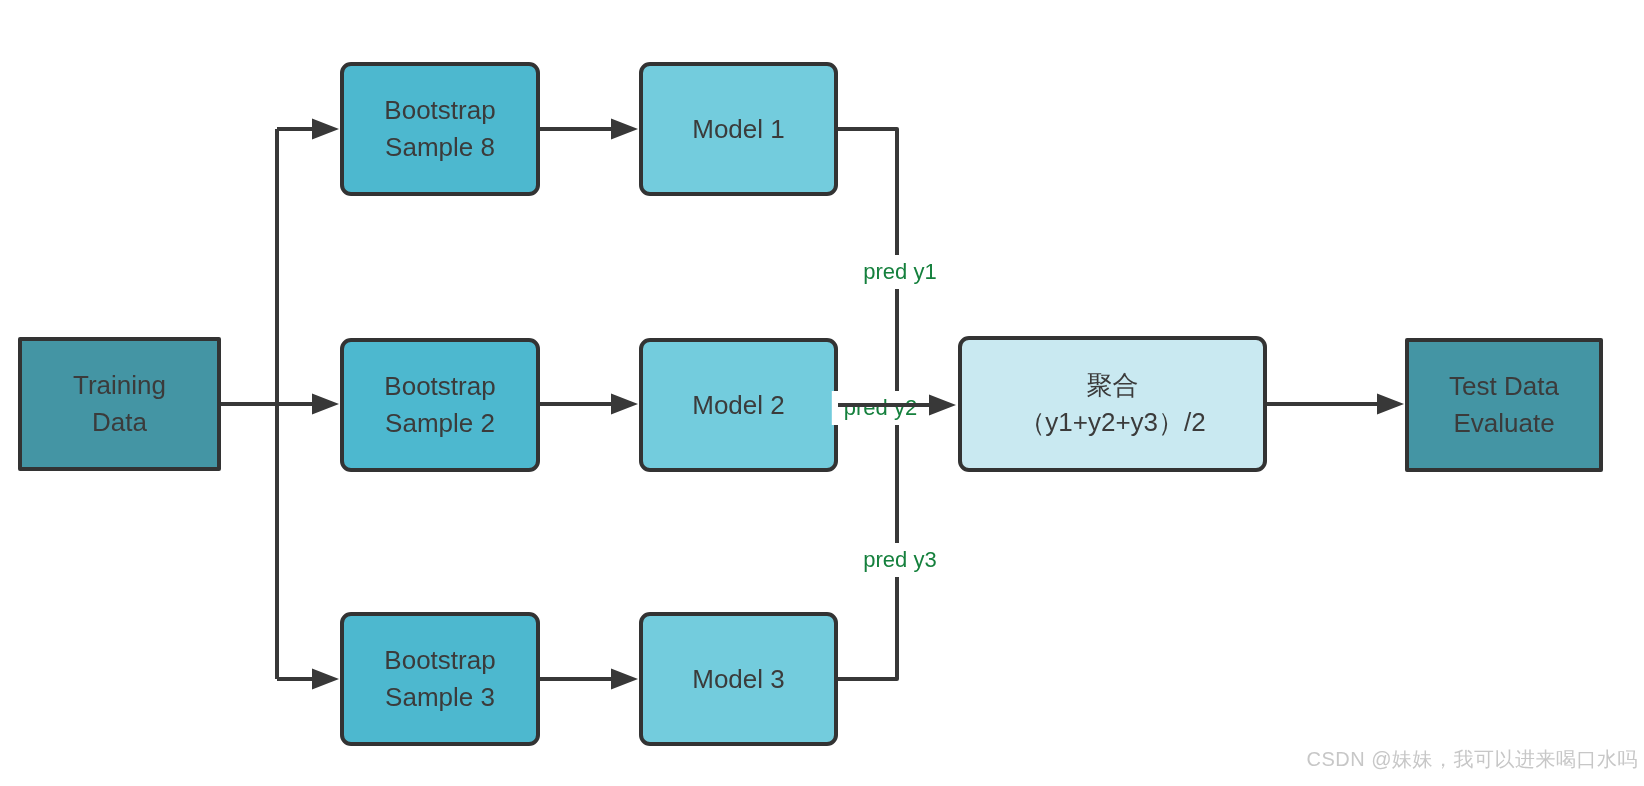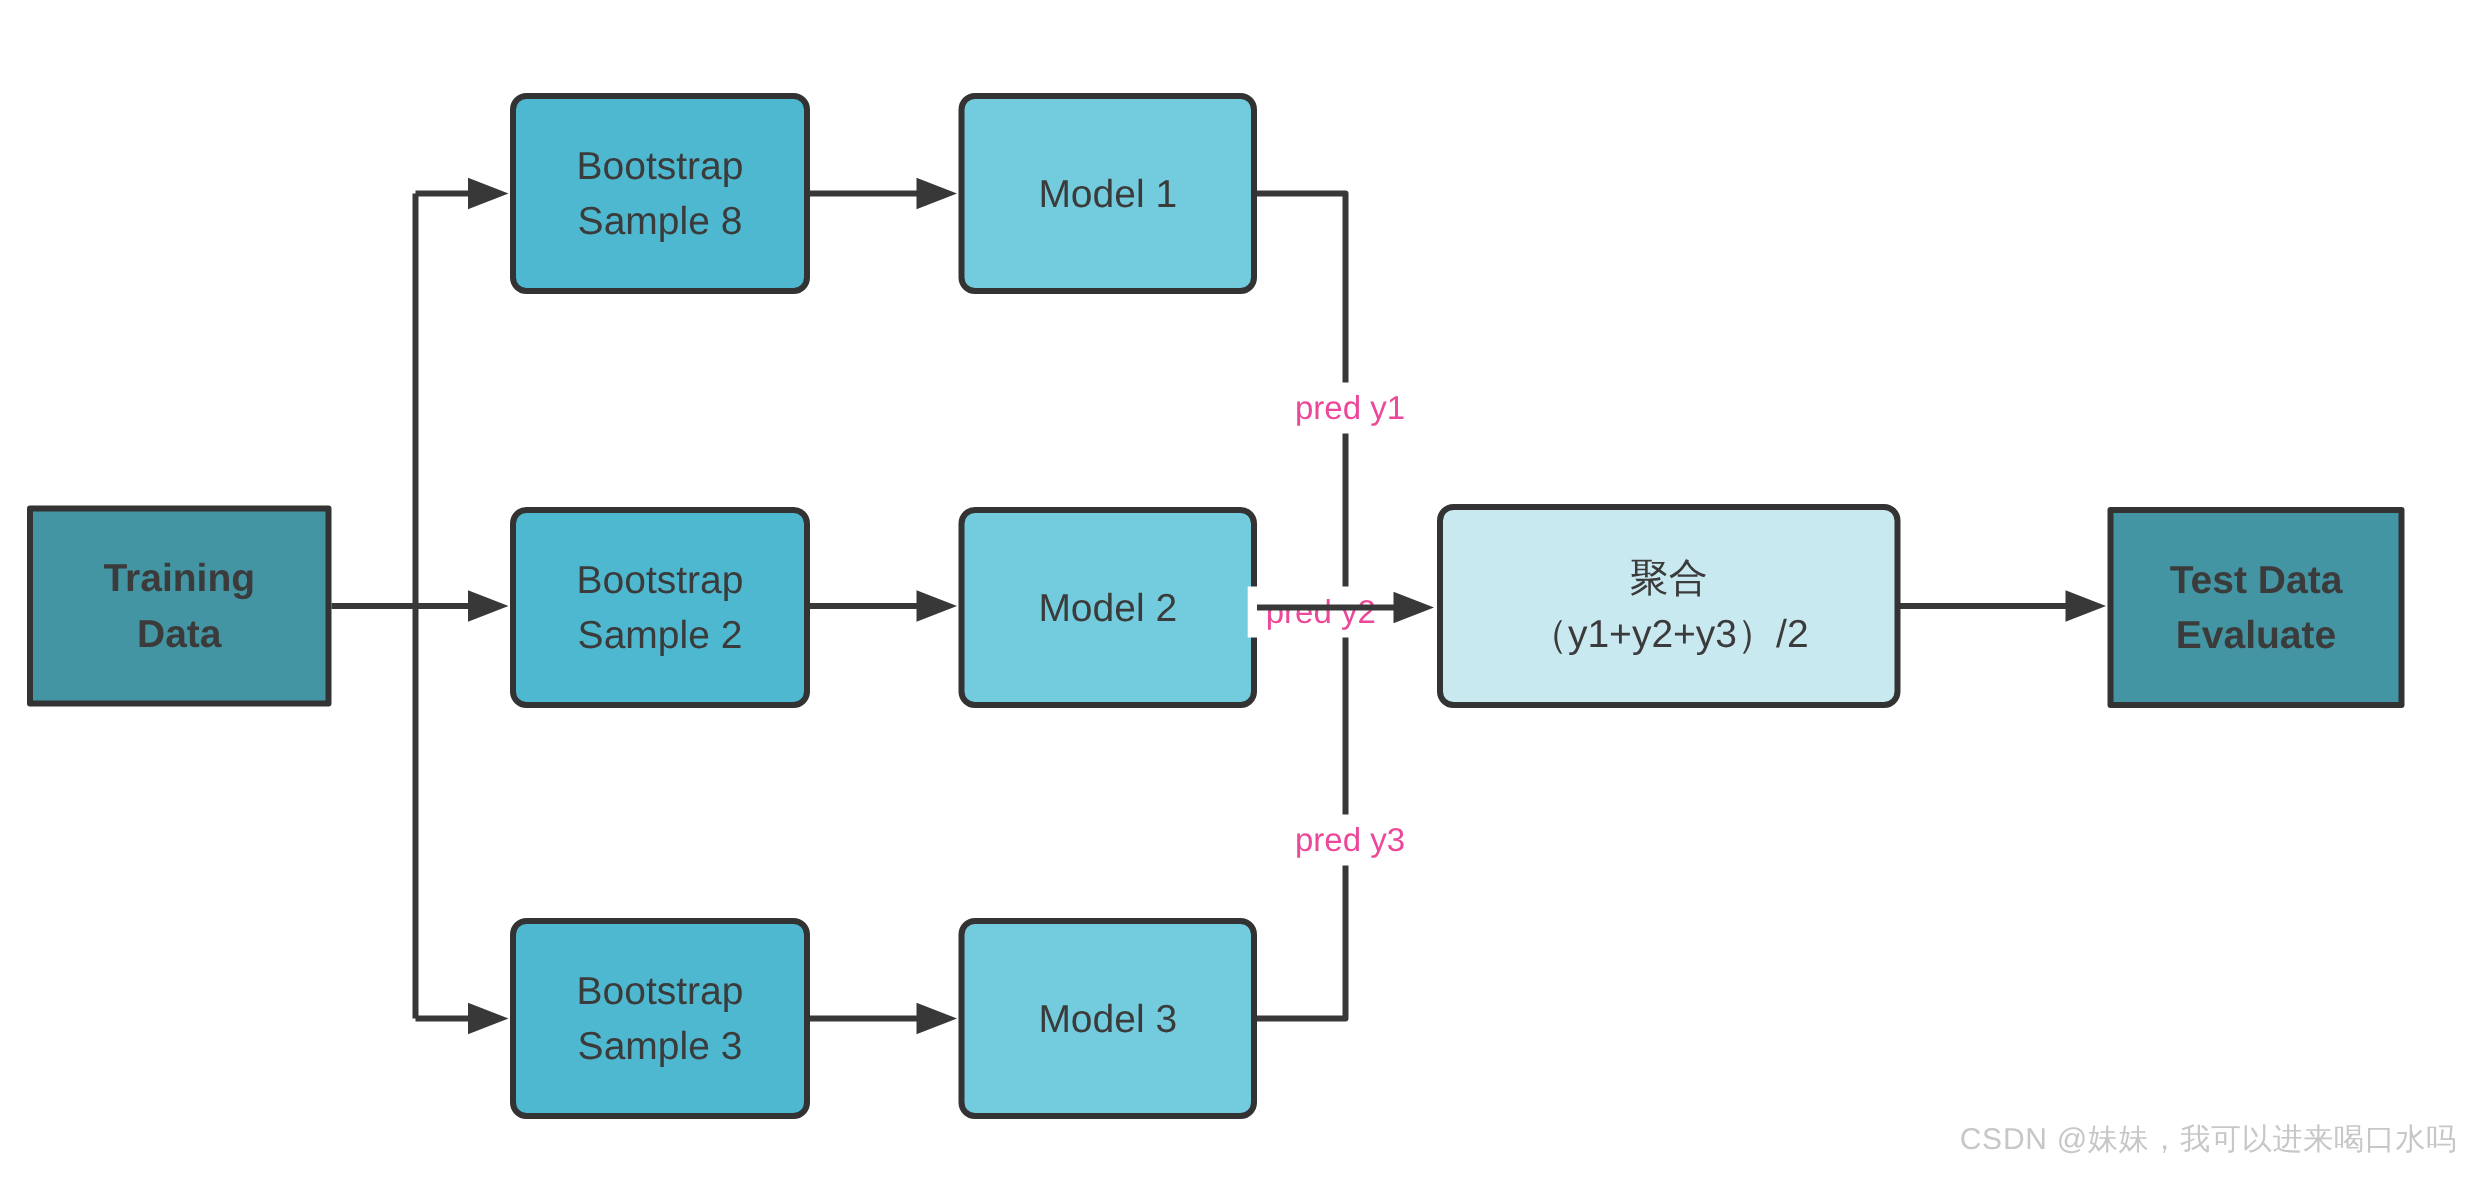--- a/index.html
+++ b/index.html
@@ -35,41 +35,41 @@
     align-items: center;
     justify-content: center;
     text-align: center;
     color: #3b3b3b;
     font-size: 26px;
     line-height: 37px;
     z-index: 2;
     white-space: nowrap;
   }
   .node.rounded { border-radius: 11px; }
-  .node.square  { border-radius: 2px; font-weight: bold; }
+  .node.square  { border-radius: 2px; }
   .fill-training  { background: #4495a4; }
   .fill-bootstrap { background: #4db8cf; text-align: center; }
   .fill-model     { background: #73ccdd; }
   .fill-agg       { background: #c9e9f1; }
 
   .training  { left: 18px;  top: 337px; width: 203px; height: 134px; }
   .bs1       { left: 340px; top: 62px;  width: 200px; height: 134px; }
   .bs2       { left: 340px; top: 338px; width: 200px; height: 134px; }
   .bs3       { left: 340px; top: 612px; width: 200px; height: 134px; }
   .m1        { left: 639px; top: 62px;  width: 199px; height: 134px; }
   .m2        { left: 639px; top: 338px; width: 199px; height: 134px; }
   .m3        { left: 639px; top: 612px; width: 199px; height: 134px; }
   .agg       { left: 958px; top: 336px; width: 309px; height: 136px; }
   .test      { left: 1405px; top: 338px; width: 198px; height: 134px; }
 
   .edge-label {
     position: absolute;
     transform: translate(-50%, -50%);
     background: #ffffff;
-    color: #ec4899;
+    color: #15803d;
     font-size: 22px;
     line-height: 24px;
     padding: 5px 7px;
     z-index: 3;
     white-space: nowrap;
   }
   .pred1 { left: 900px; top: 272px; }
   .pred2 { left: 878px; top: 408px; padding-left: 12px; }
   .pred3 { left: 900px; top: 560px; }
 

